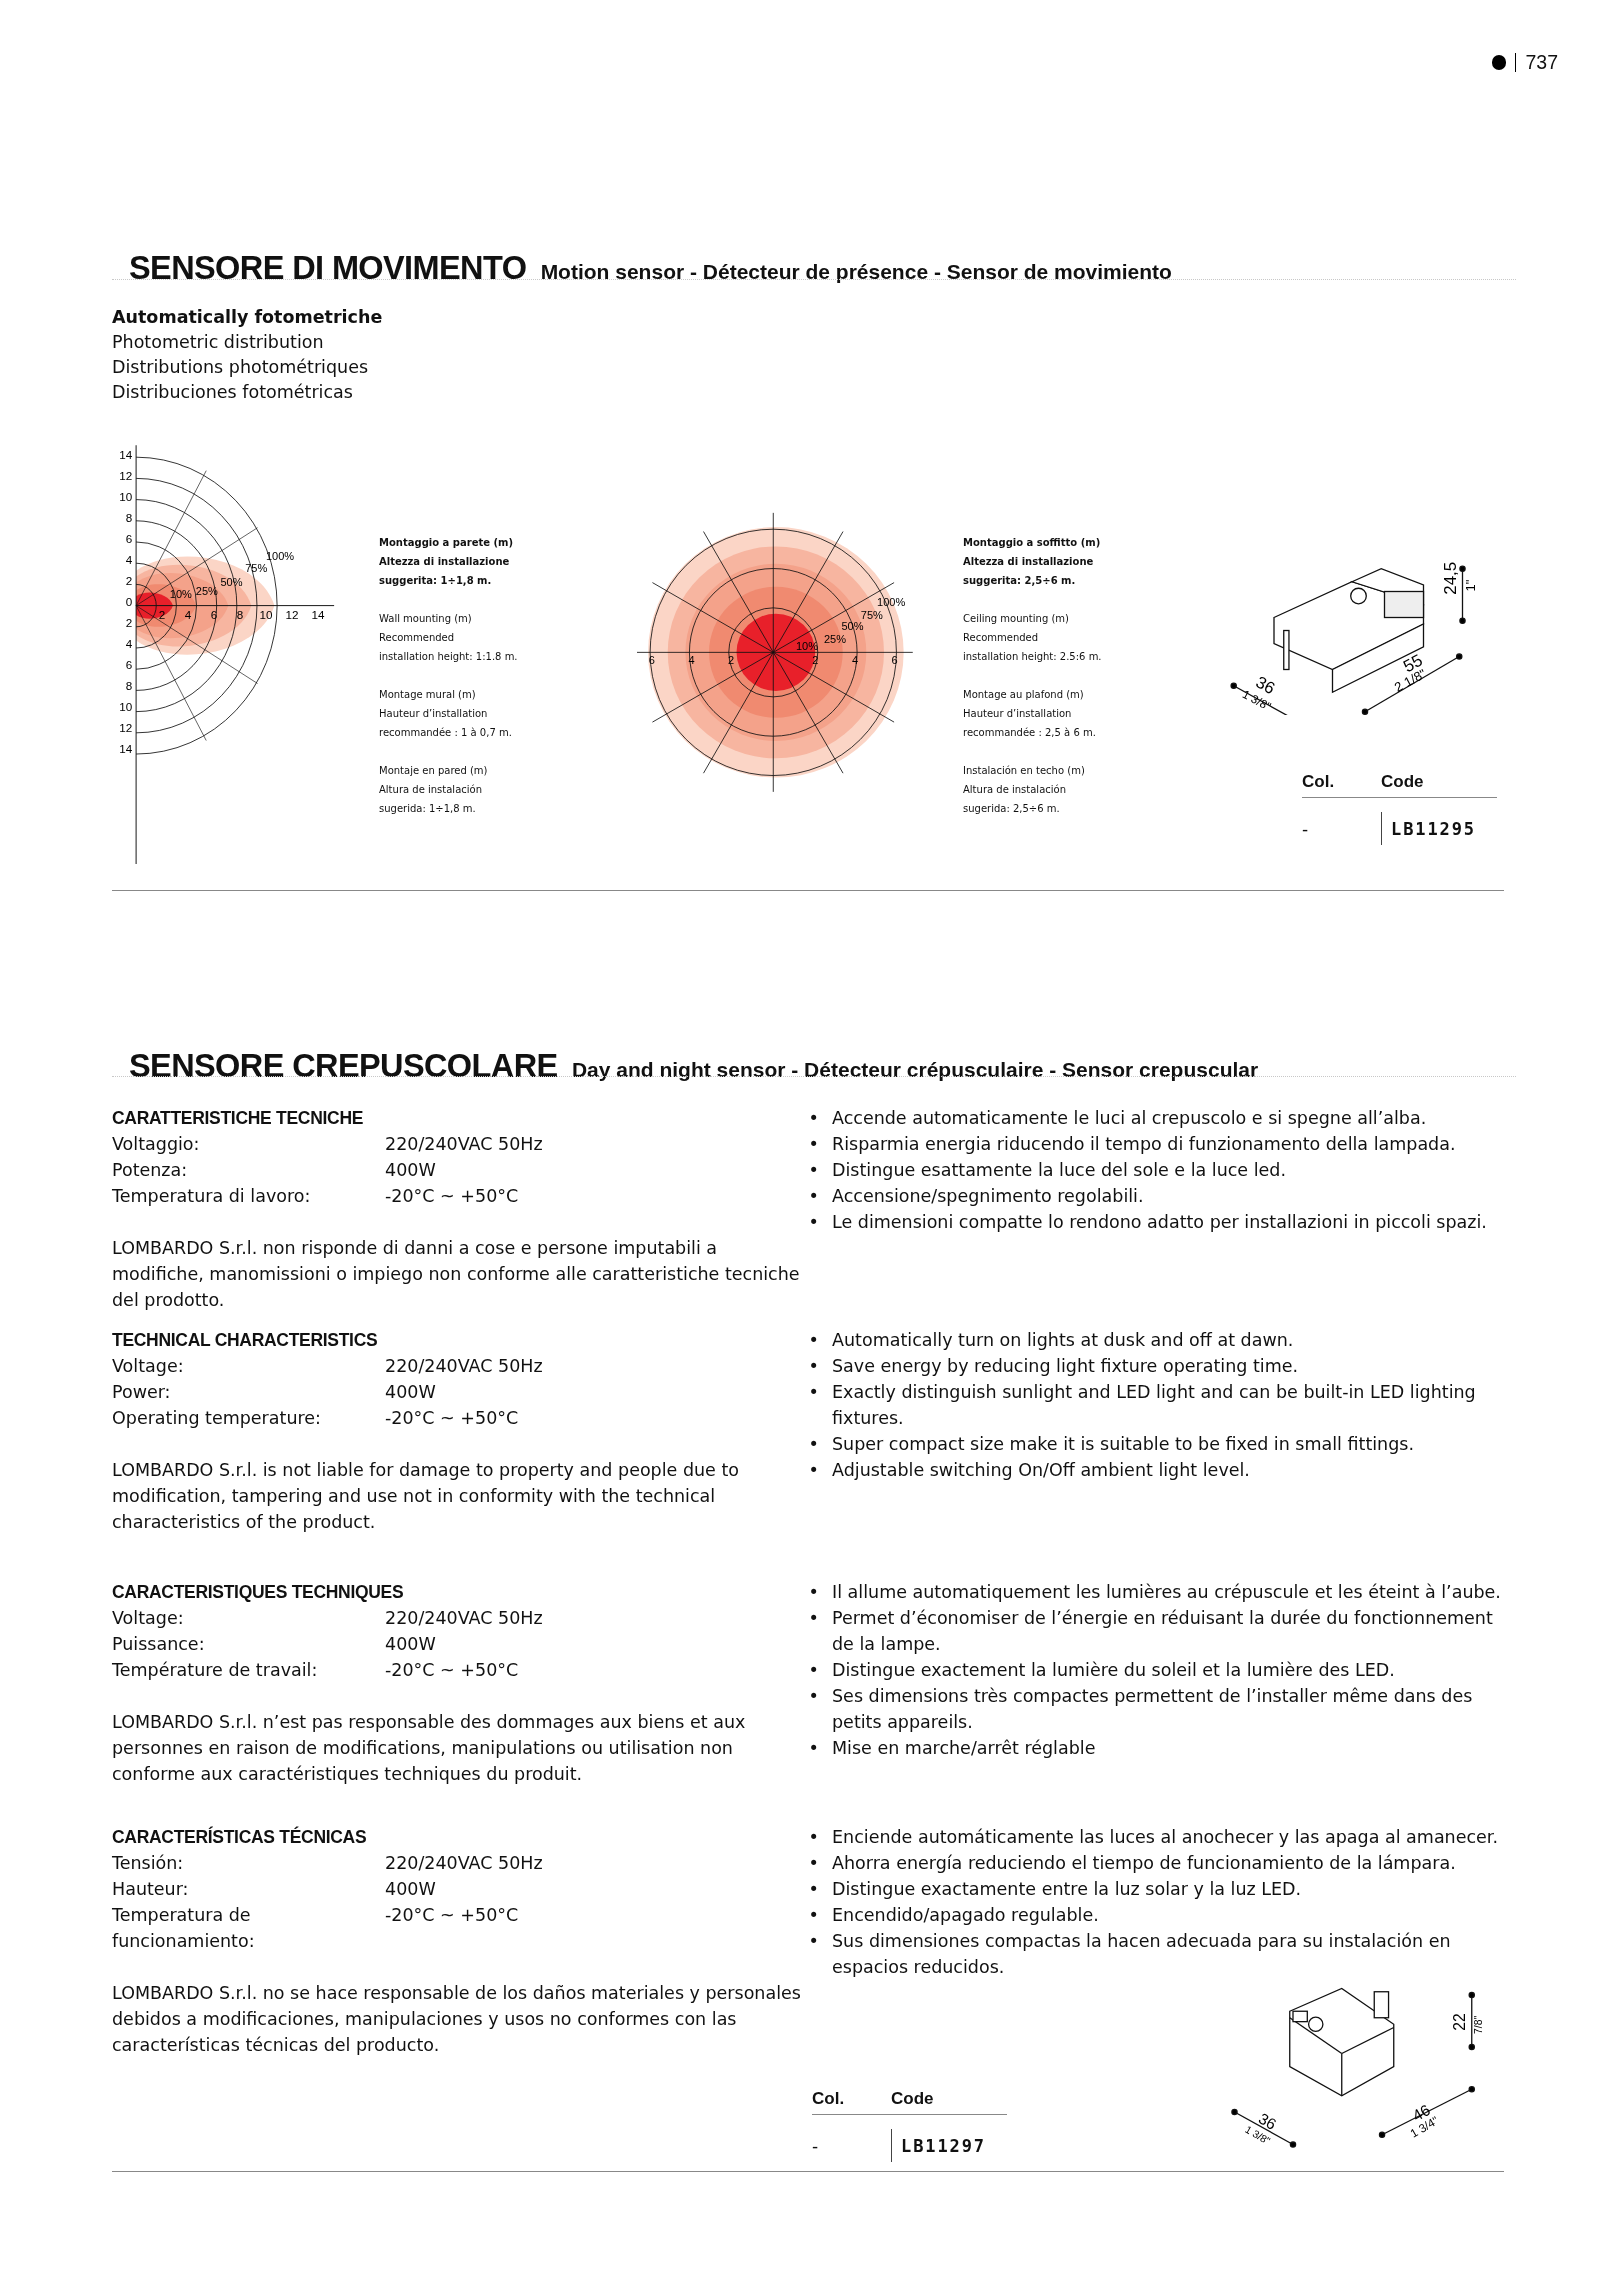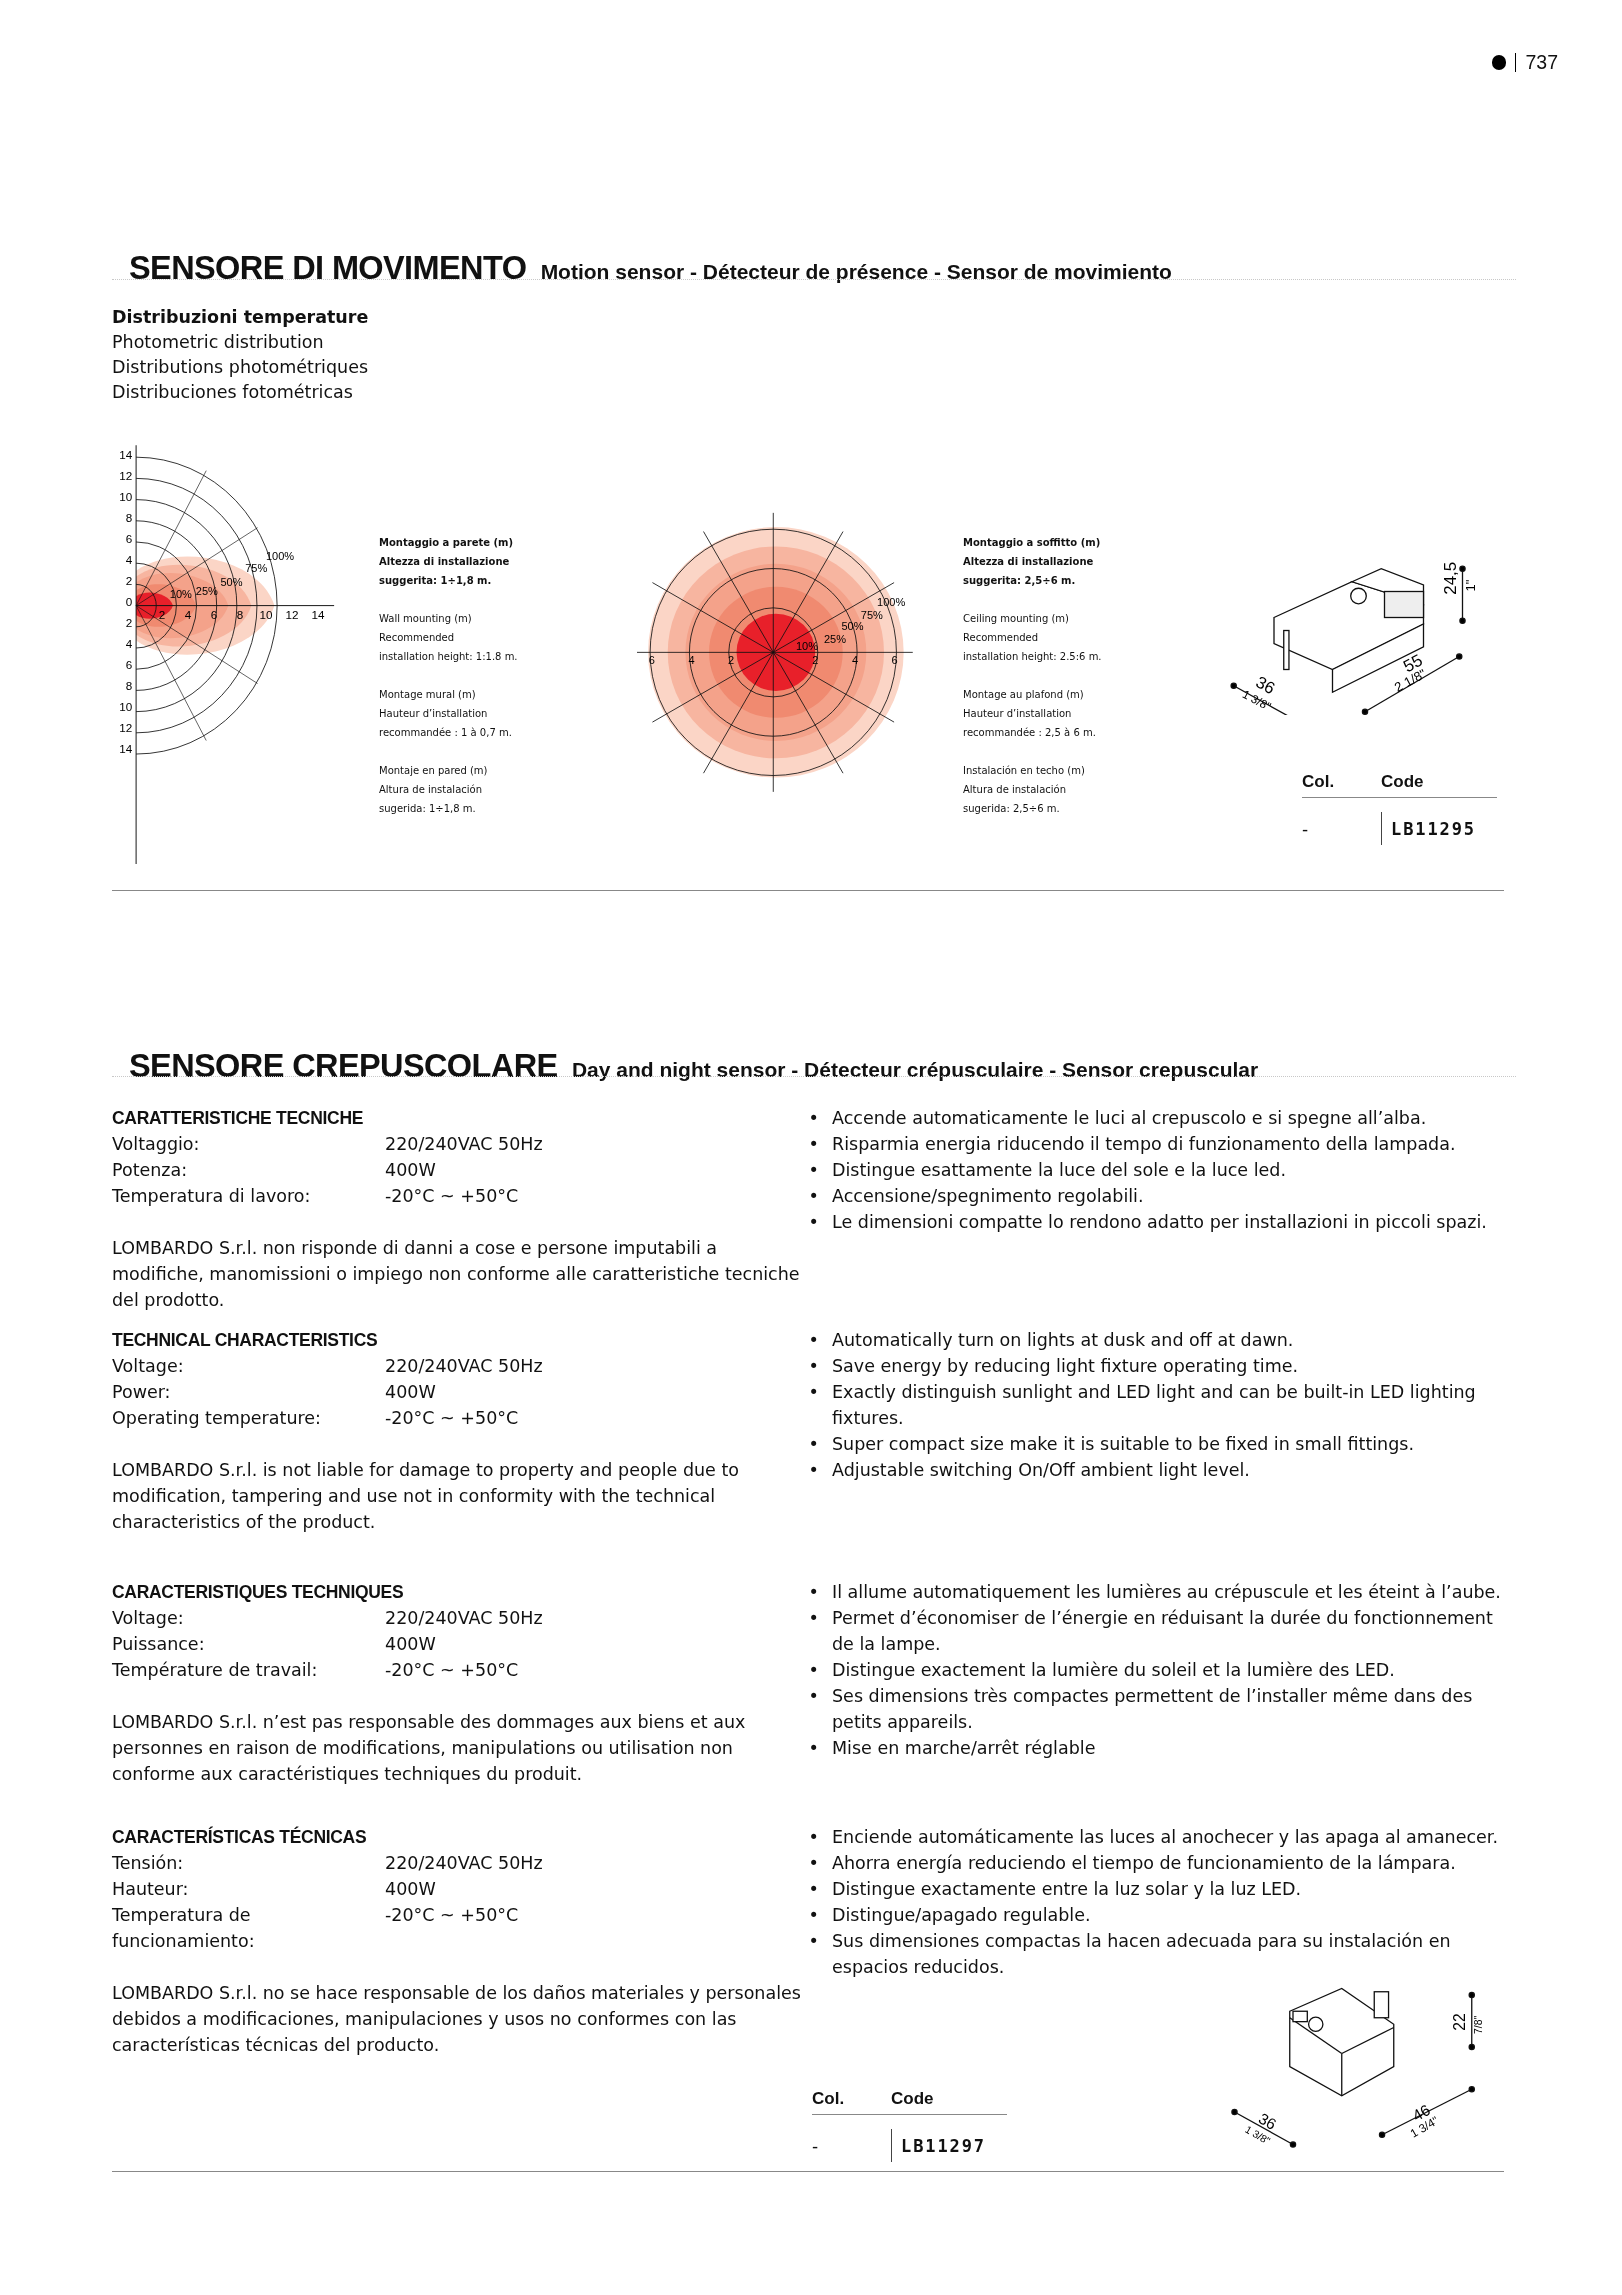--- a/index.html
+++ b/index.html
@@ -42,21 +42,21 @@
   <span>737</span>
 </div>
 
 <div class="abs sec-title" style="top:224px;">
   <span class="big">SENSORE DI MOVIMENTO</span>
   <span class="sub">Motion sensor - Détecteur de présence - Sensor de movimiento</span>
 </div>
 <div class="abs dotline" style="top:279px;"></div>
 
 <div class="abs photo-head">
-  <div class="b">Distribuzioni temperature</div>
+  <div class="b">Automatically fotometriche</div>
   <div>Photometric distribution</div>
   <div>Distributions photométriques</div>
   <div>Distribuciones fotométricas</div>
 </div>
 
 <svg class="abs" id="wall-chart" style="left:110px;top:442px;" width="234" height="422" viewBox="0 0 360 650">
     <path d="M40,198.324 C103.9,153.594 231.70000000000002,180.43200000000002 253,252 C231.70000000000002,323.568 103.9,350.406 40,305.676 Z" fill="#fbd5c6"></path>
     <path d="M40,207.27 C93.25,169.995 199.75,192.36 217.5,252 C199.75,311.64 93.25,334.005 40,296.73 Z" fill="#f7b5a0"></path>
     <path d="M40,216.216 C82.6,186.39600000000002 167.8,204.288 182,252 C167.8,299.712 82.6,317.604 40,287.784 Z" fill="#f4a28a"></path>
     <path d="M40,228.7404 C67.69,209.35739999999998 123.07,220.9872 132.3,252 C123.07,283.01279999999997 67.69,294.6426 40,275.2596 Z" fill="#f08a70"></path>
@@ -281,21 +281,21 @@
         <span class="k">Temperatura de funcionamiento:</span>
         <span>-20°C ~ +50°C</span>
       </div>
       <div class="note">LOMBARDO S.r.l. no se hace responsable de los daños materiales y personales debidos a modificaciones, manipulaciones y usos no conformes con las características técnicas del producto.</div>
     </div>
     <div class="abs bul" style="top: 1824px;">
       <ul>
         <li>Enciende automáticamente las luces al anochecer y las apaga al amanecer.</li>
         <li>Ahorra energía reduciendo el tiempo de funcionamiento de la lámpara.</li>
         <li>Distingue exactamente entre la luz solar y la luz LED.</li>
-        <li>Distingue/apagado regulable.</li>
+        <li>Encendido/apagado regulable.</li>
         <li>Sus dimensiones compactas la hacen adecuada para su instalación en espacios reducidos.</li>
       </ul>
     </div>
   </div>
 
 <svg class="abs" style="left:1228px;top:1982px;" width="260" height="169" viewBox="0 0 400 260">
   <g fill="#fff" stroke="#111" stroke-width="2">
     <polygon points="95,45 175,10 255,65 255,130 175,175 95,130"></polygon>
     <line x1="175" y1="175" x2="175" y2="110"></line>
     <line x1="175" y1="110" x2="95" y2="55"></line>

